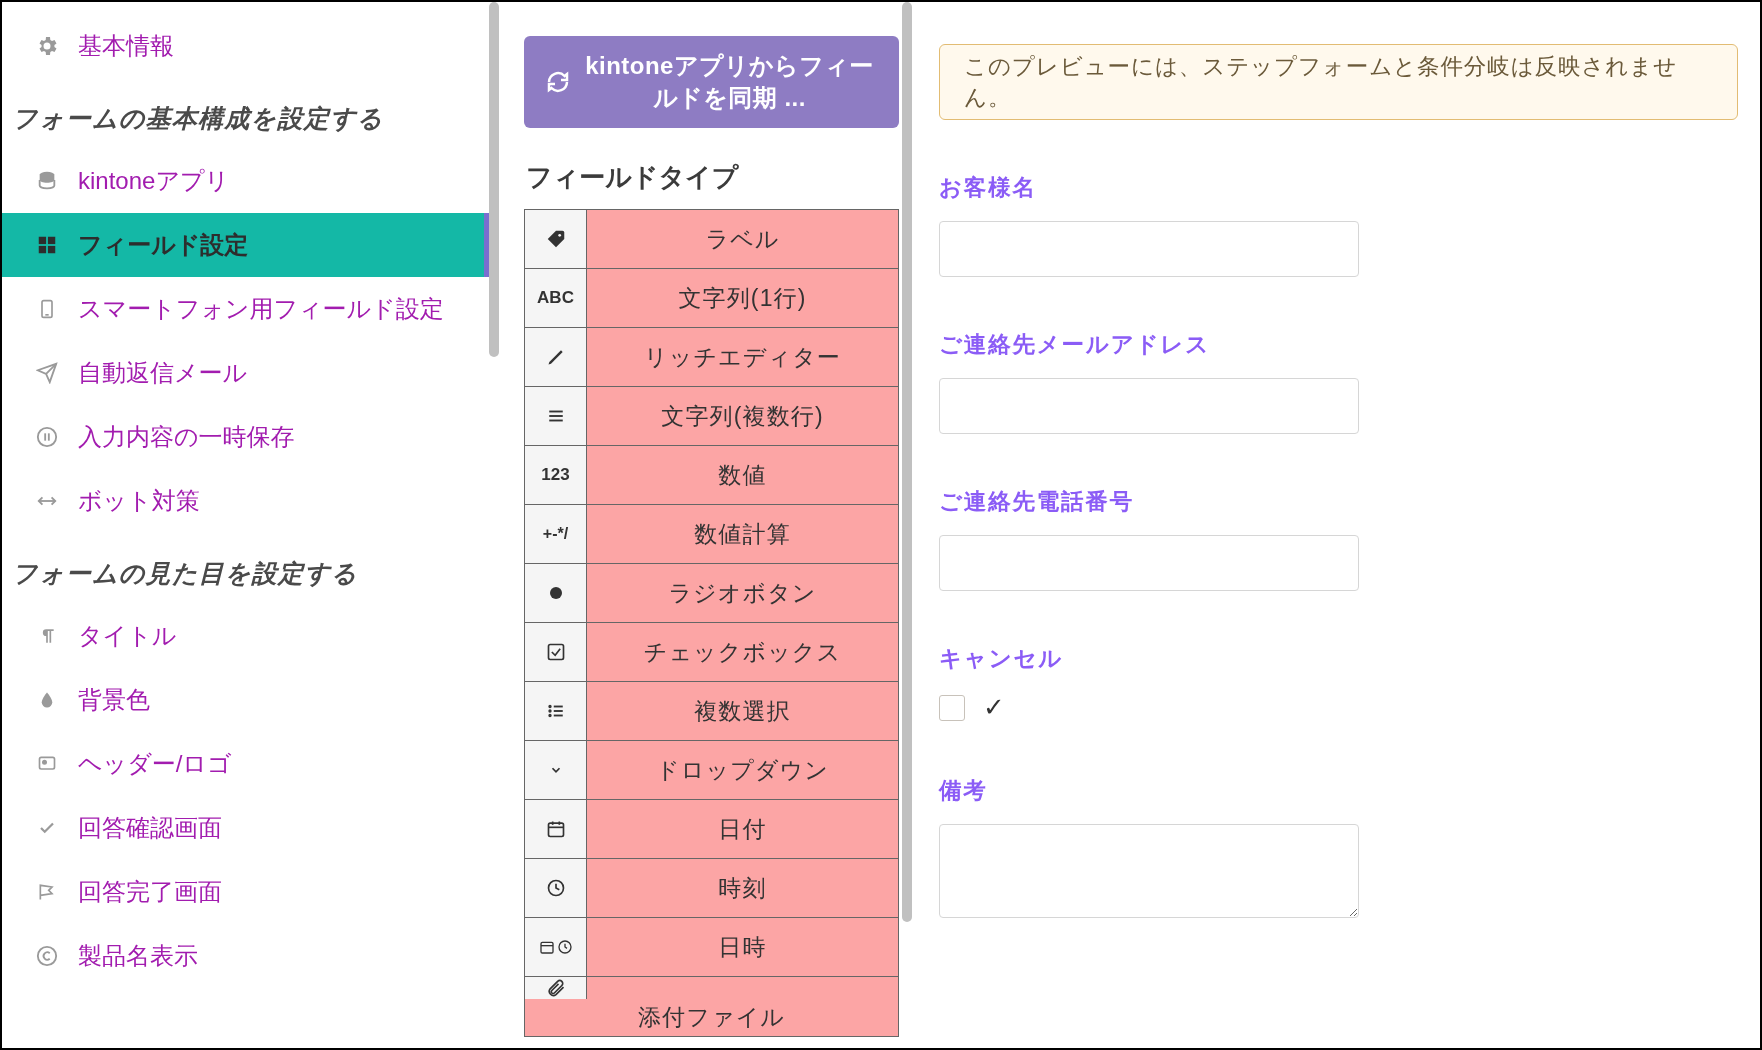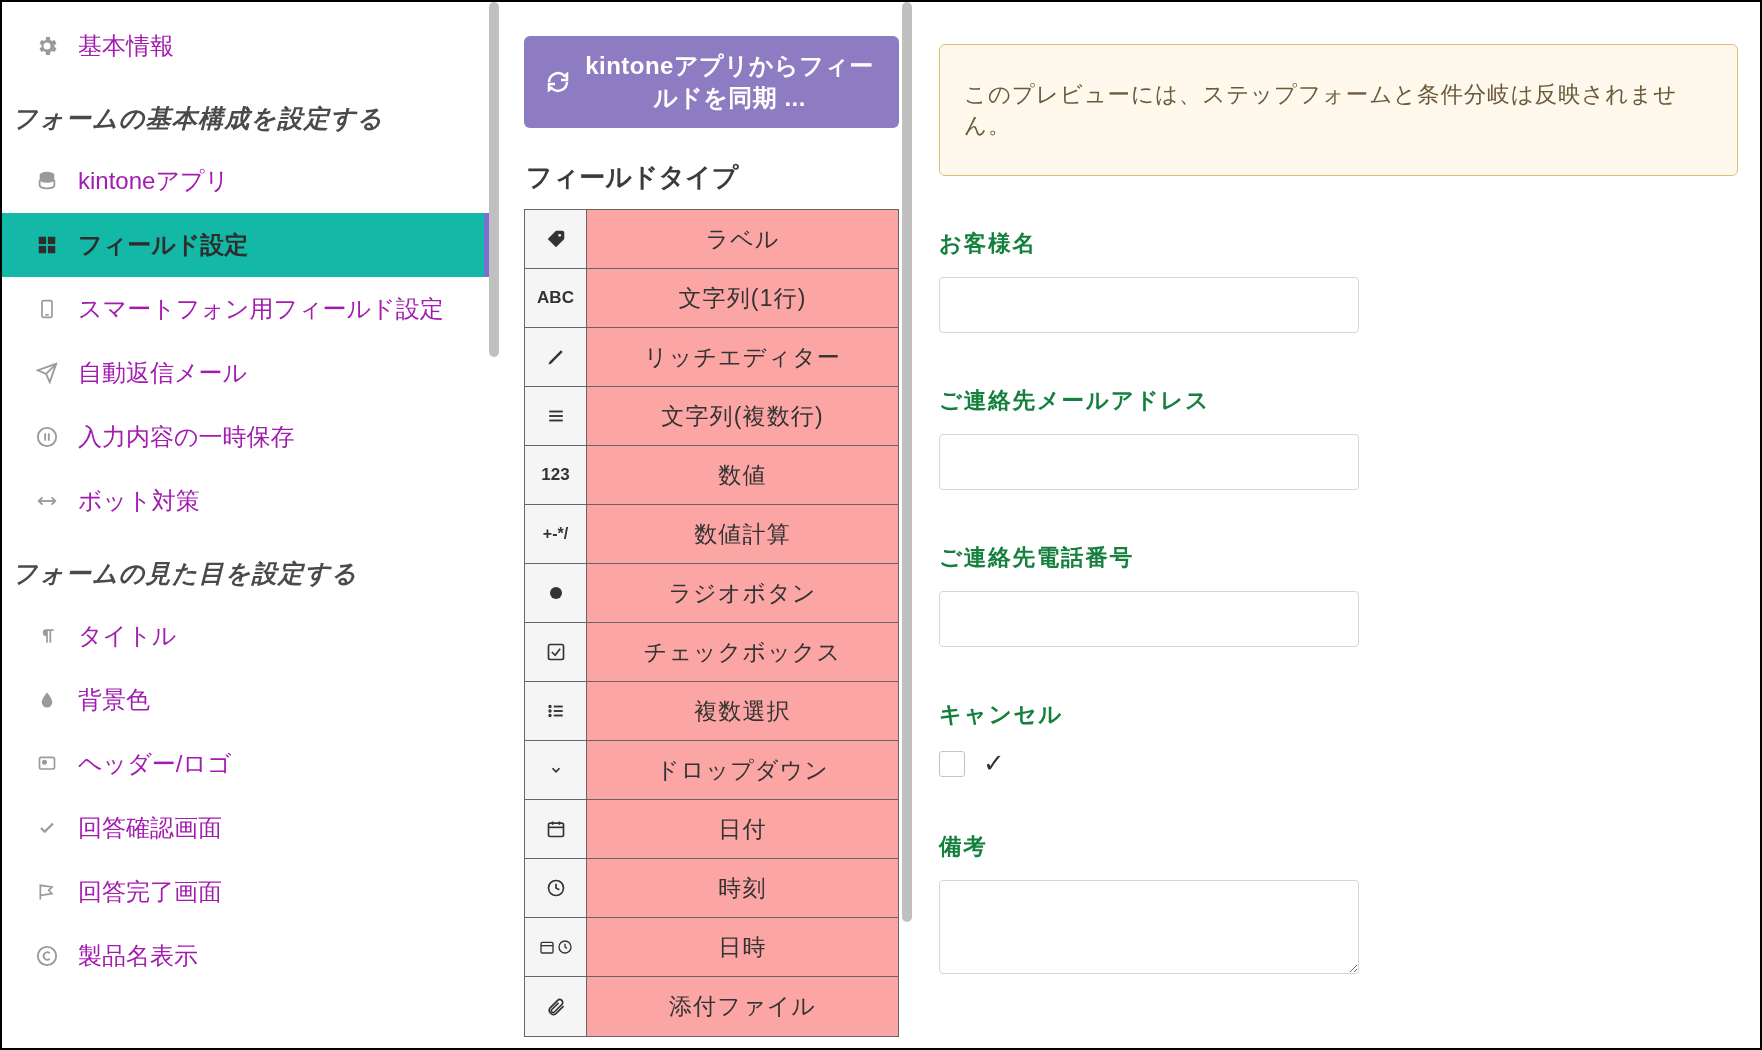--- a/index.html
+++ b/index.html
@@ -19,29 +19,29 @@
   .side-item.active::after { content:""; position:absolute; right:0; top:0; bottom:0; width:5px; background:#7a6ed0; }
   .side-item.active .ic { color:#2d2d2d; }
 
   
   .mid { position:absolute; left:522px; top:4px; width:375px; height:100%; padding-top:30px; }
   .sync-btn { display:inline-flex; align-items:center; background:#8e7cc3; color:#fff; font-size:24px; font-weight:600; padding:14px 22px; border-radius:6px; border:none; cursor:pointer; letter-spacing:0.02em; margin-bottom:32px; }
   .sync-btn .ic { margin-right:12px; }
   .mid-head { font-size:26px; font-weight:700; color:#3b3b3b; margin:0 0 14px 2px; }
   .ftlist { border:1px solid #666; }
   .ftrow { display:flex; align-items:stretch; border-bottom:1px solid #666; height:59px; cursor:grab; background:#fca5a5; }
-  .ftlist .ftrow:last-child { border-bottom:none; }
+  .ftlist .ftrow:last-child { border-bottom:none;flex-direction:column; }
   .ftrow .ico { width:62px; display:flex; align-items:center; justify-content:center; background:#f5f5f5; border-right:1px solid #666; font-size:20px; color:#333; font-weight:600; }
   .ftrow .lab { flex:1; display:flex; align-items:center; justify-content:center; font-size:23px; color:#333; letter-spacing:0.05em; }
 
   
   .prev { position:absolute; left:937px; top:0; right:0; height:100%; padding:42px 22px 0 0; }
-  .alert { border:1px solid #e2bc73; background:#fff9ed; color:#6b5a3a; font-size:22.5px; padding:34px 24px; border-radius:6px; letter-spacing:0.04em; }
+  .alert { border:1px solid #e2bc73; background:#fff9ed; color:#6b5a3a; font-size:22.5px; padding:6px 24px; border-radius:6px; letter-spacing:0.04em; }
   .fld { margin-top:52px; }
-  .flabel { font-size:22.5px; font-weight:700; color:#15803d; margin-bottom:18px; letter-spacing:0.08em; }
+  .flabel { font-size:22.5px; font-weight:700; color:#8b5cf6; margin-bottom:18px; letter-spacing:0.08em; }
   .tinput { width:420px; height:56px; border:1px solid #d6d6d6; border-radius:4px; background:#fff; }
   .tarea { width:420px; height:94px; border:1px solid #d6d6d6; border-radius:4px; background:#fff; resize:vertical; }
   .chkwrap { display:flex; align-items:center; gap:18px; }
   .chkbox { width:26px; height:26px; border:1px solid #c8c2ba; border-radius:3px; background:#fff; }
   .check { font-size:26px; color:#333; }
 
   svg { display:block; }
 </style>
 </head>
 <body>

